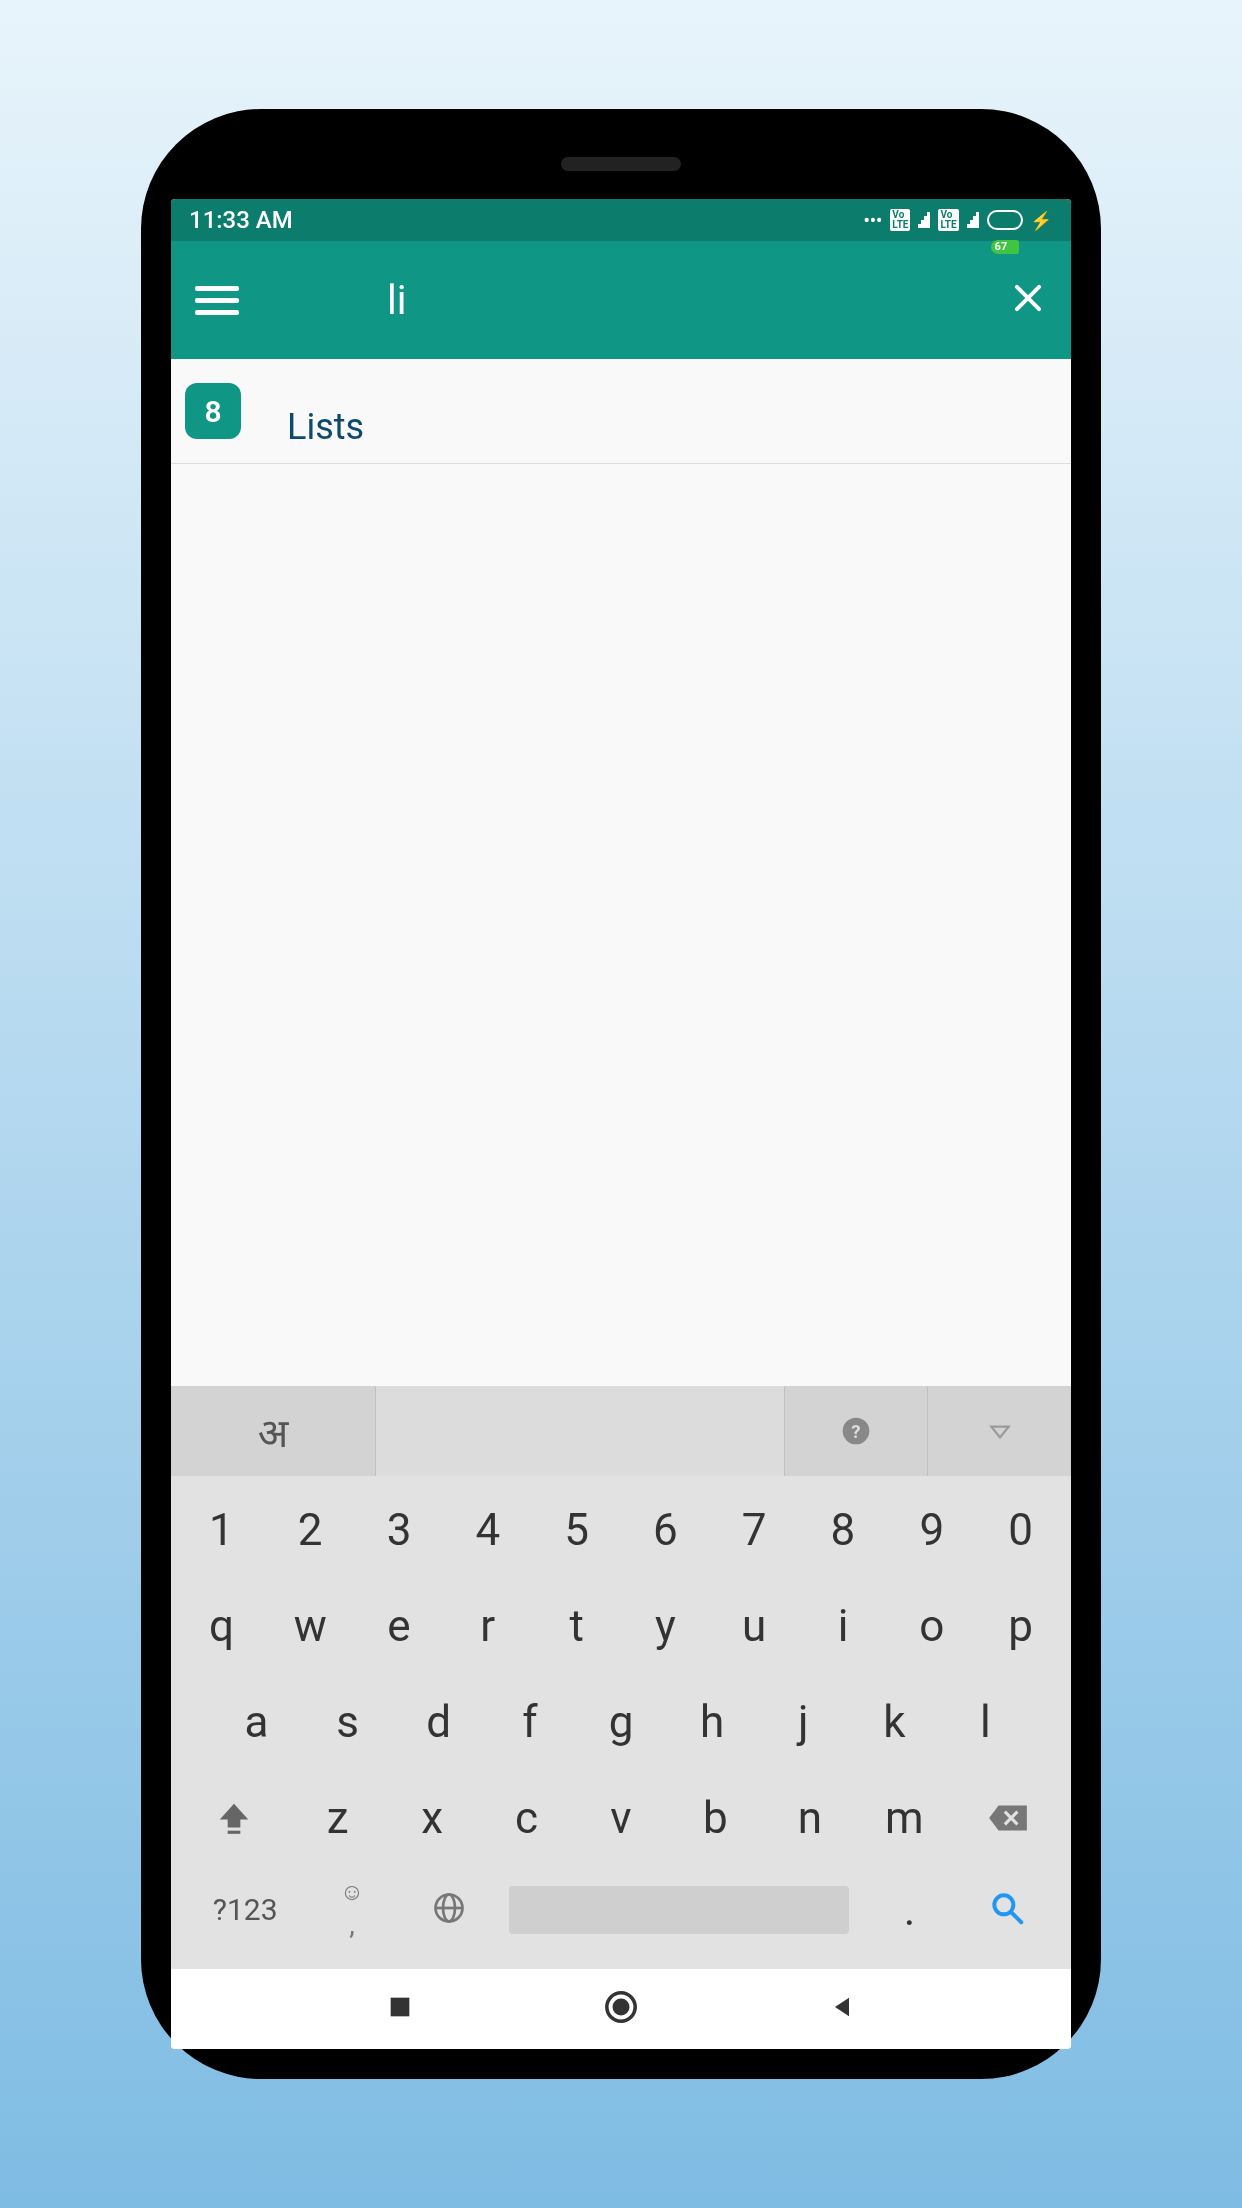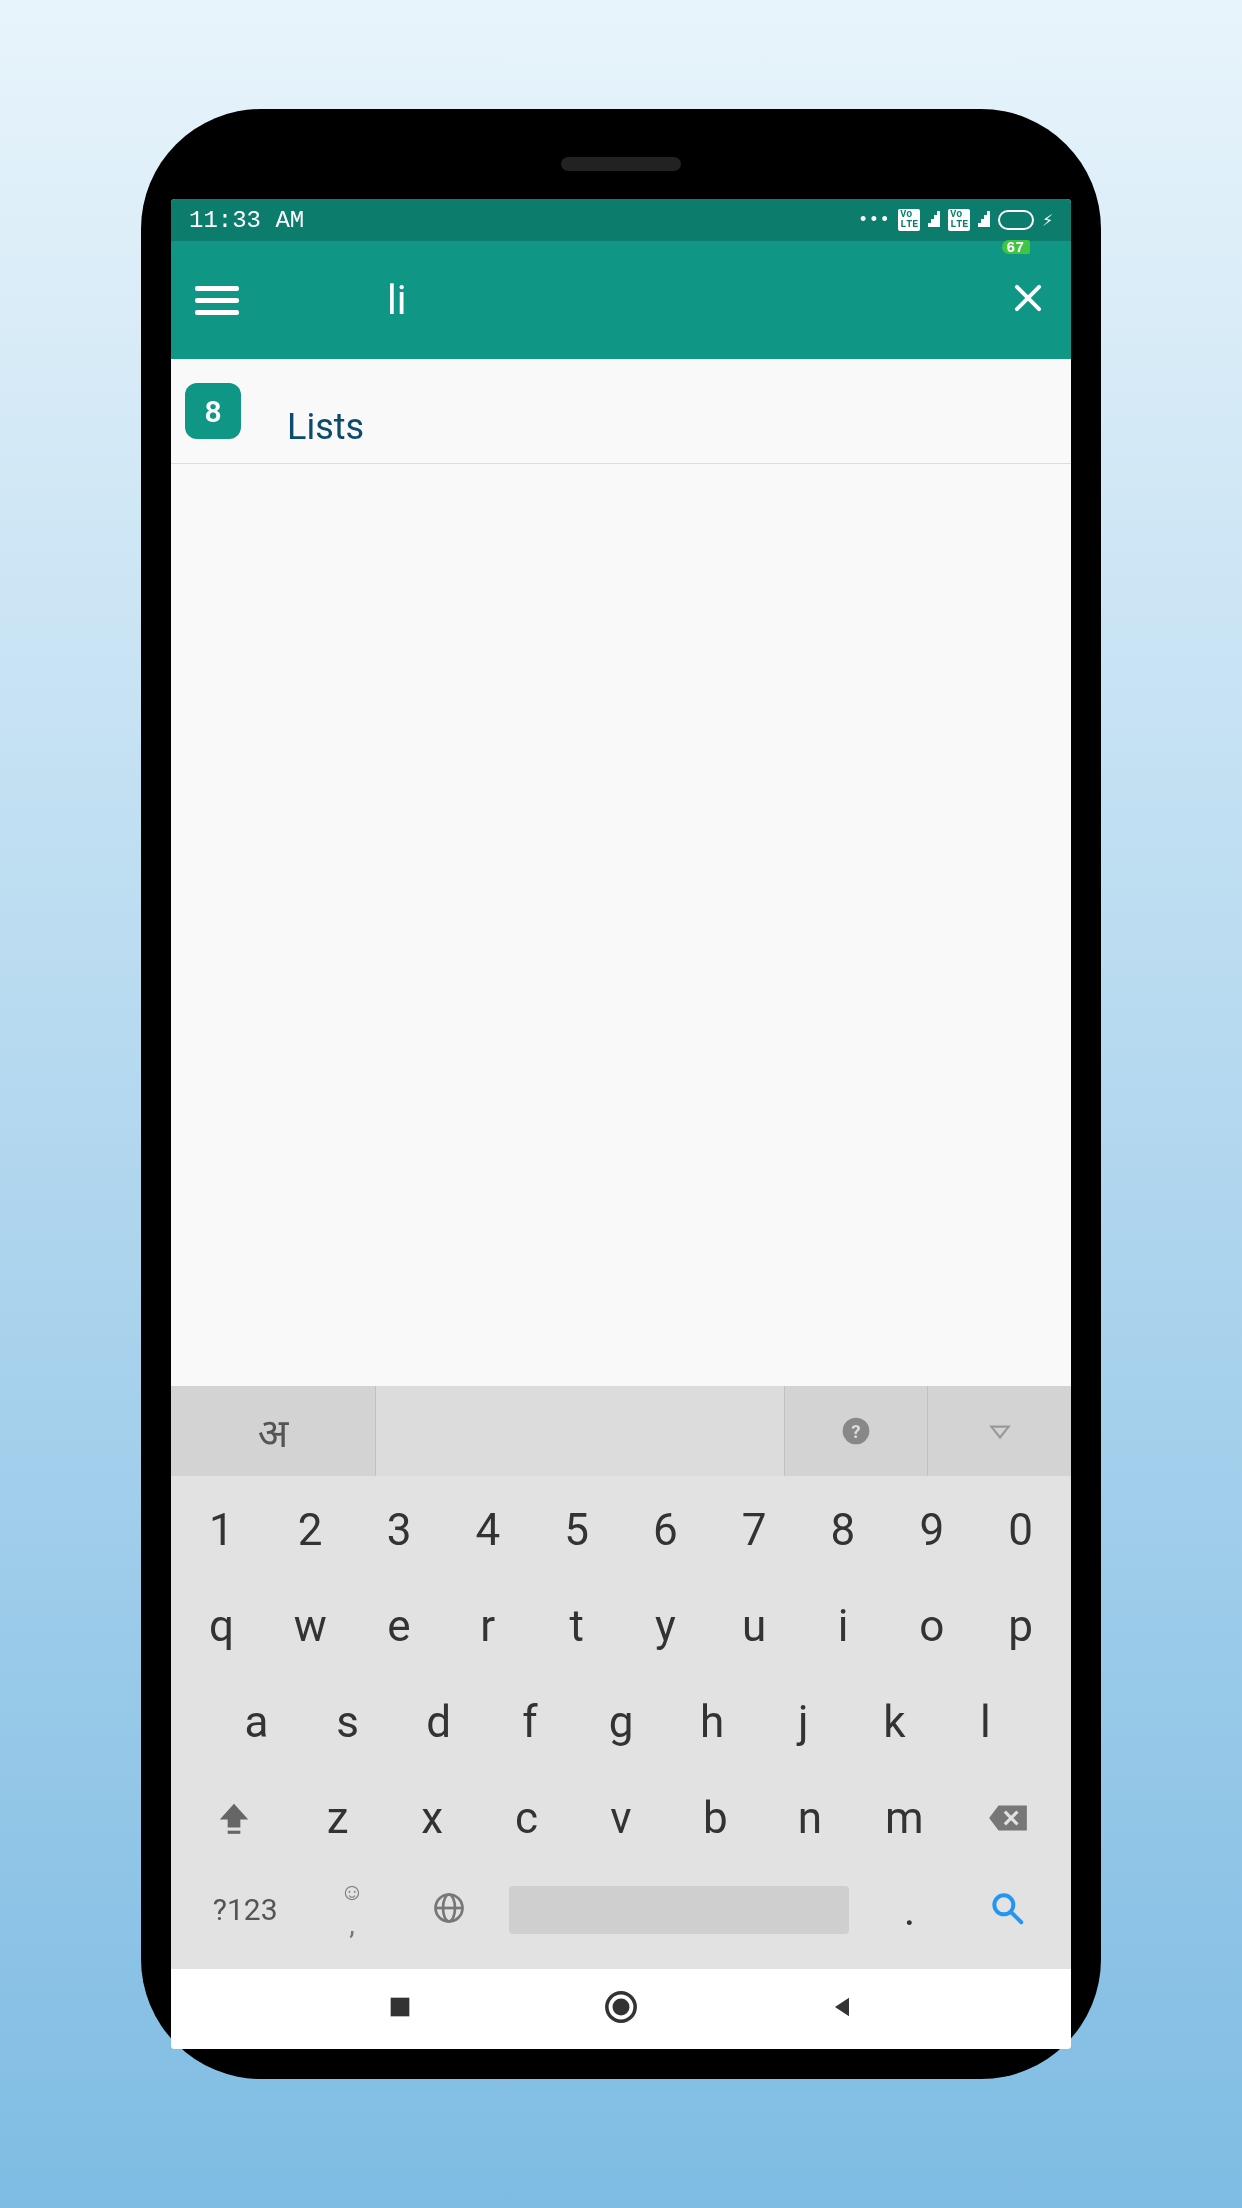--- a/index.html
+++ b/index.html
@@ -43,21 +43,20 @@
 .status-bar {
   height: 42px;
   background: #0c7d6d;
   display: flex;
   align-items: center;
   justify-content: space-between;
   padding: 16px 18px;
   color: #fff;
   font-size: 24px;
   font-weight: 500;
-  font-family: Liberation Mono, monospace;
 }
 .status-right {
   display: flex;
   align-items: center;
   gap: 8px;
   font-size: 18px;
 }
 .status-right span, .status-right svg { display: inline-block; }
 .app-bar {
   height: 118px;
@@ -217,21 +216,21 @@
   height: 20px;
   position: relative;
 }
 .battery-fill {
   background: #3fc542;
   border-radius: 8px 3px 3px 8px;
   height: 14px;
   display: flex;
   align-items: center;
   justify-content: center;
-  font-size: 15px;
+  font-size: 11px;
   font-weight: 700;
   color: #fff;
   padding: 0 4px;
   min-width: 28px;
   margin-top: 28px;
 }
 </style>
 </head>
 <body>
 

